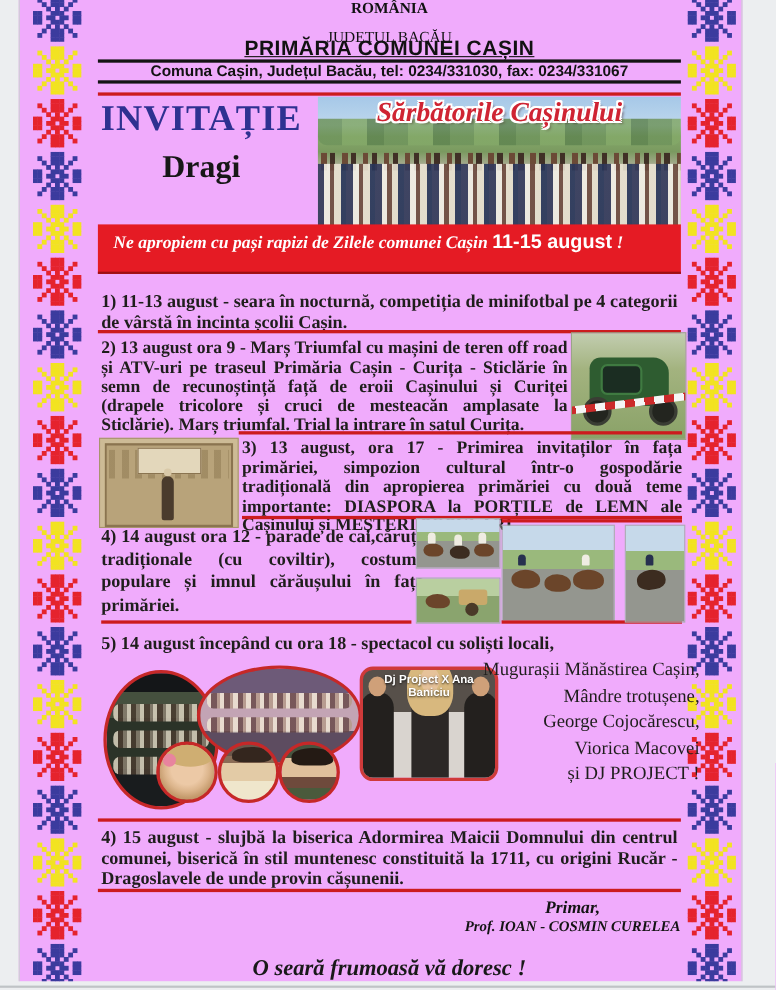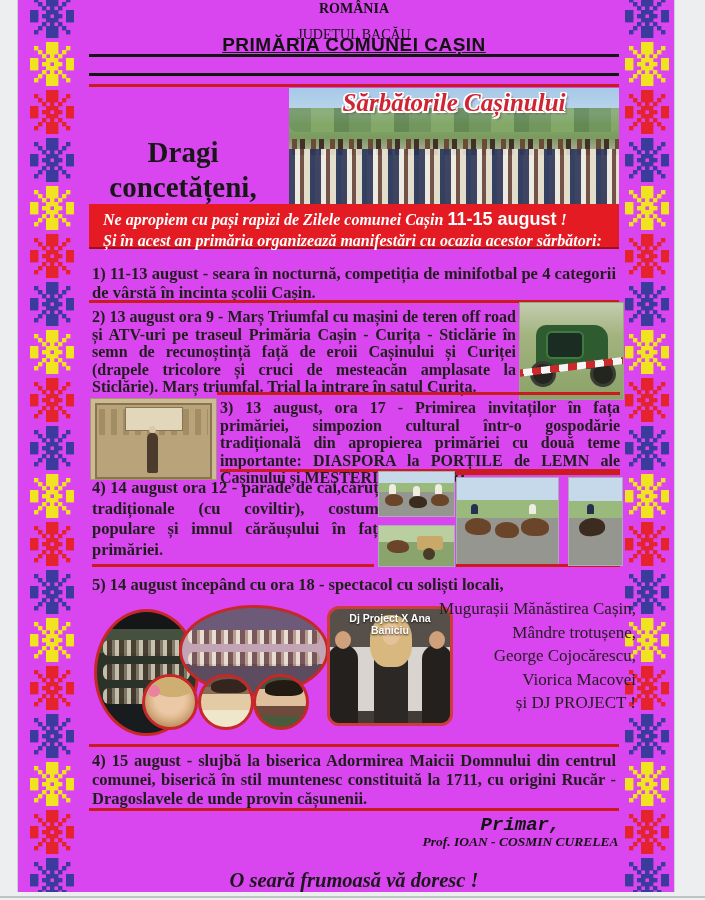--- a/index.html
+++ b/index.html
@@ -1,18 +1,18 @@
 <!DOCTYPE html>
 <html lang="ro"><head>
 <meta charset="utf-8">
 <style>
   html,body{margin:0;padding:0;}
   body{width:705px;height:900px;background:#eceef0;font-family:"Liberation Serif","DejaVu Serif",serif;-webkit-font-smoothing:antialiased;}
   .frame{position:relative;width:705px;height:900px;overflow:hidden;}
-  .page{position:absolute;left:17px;top:0;width:656px;height:892px;background:#d946ef;border-left:1px solid #cdd0d3;border-right:1px solid #cdd0d3;overflow:hidden;}
+  .page{position:absolute;left:17px;top:0;width:656px;height:892px;background:#f0abfc;border-left:1px solid #cdd0d3;border-right:1px solid #cdd0d3;overflow:hidden;}
   .bottom-edge{position:absolute;left:0;top:896px;width:705px;height:2px;background:#bfc3c6;}
 
   
   .border-strip{position:absolute;top:-6px;display:flex;flex-direction:column;gap:4px;align-items:center;width:44px;}
   .border-strip.left{left:12px;}
   .border-strip.right{right:5px;}
 
   
   .hdr{position:absolute;left:71px;width:530px;text-align:center;color:#121212;}
   .hdr.l1{top:1px;font-weight:700;font-size:14px;}
@@ -92,36 +92,36 @@
   .circ{position:absolute;width:56px;height:56px;border-radius:50%;border:3px solid #c62828;box-sizing:border-box;overflow:hidden;}
   .c1{left:124px;top:674px;background:radial-gradient(circle at 50% 44%,#ecc9a6 0 38%,#dcb58c 54%,#c49a6c 70%,#b08455 100%);}
   .c1 .hair{position:absolute;left:6px;top:-2px;width:44px;height:22px;background:#cfae72;border-radius:50%;}
   .c1 .flower{position:absolute;left:3px;top:8px;width:12px;height:12px;background:#e8849e;border-radius:50%;}
   .c2{left:180px;top:674px;background:linear-gradient(180deg,#6a564a 0 20%,#8a6c56 20% 34%,#e3cba6 34% 66%,#efe6cc 66% 100%);}
   .c2 .hair{position:absolute;left:10px;top:2px;width:36px;height:14px;background:#34261e;border-radius:50% 50% 30% 30%;}
   .c3{left:235px;top:674px;background:linear-gradient(180deg,#47543f 0 24%,#e0c09c 24% 58%,#6e4a3c 58% 78%,#4a5a3c 78% 100%);}
   .c3 .hair{position:absolute;left:9px;top:3px;width:38px;height:16px;background:#241a14;border-radius:50% 50% 30% 30%;}
 
   
-  .photo-dj{left:309px;top:606px;width:126px;height:120px;border-radius:12px;border:3px solid #cf3a3a;box-sizing:border-box;background:linear-gradient(180deg,#57504a 0 38px,#d9d4cf 38px 102px,#423c38 102px 136px);}
+  .photo-dj{left:309px;top:606px;width:126px;height:104px;border-radius:12px;border:3px solid #cf3a3a;box-sizing:border-box;background:linear-gradient(180deg,#57504a 0 38px,#d9d4cf 38px 102px,#423c38 102px 136px);}
   .photo-dj .man{position:absolute;bottom:0;width:30px;height:78px;background:#23201e;border-radius:14px 14px 0 0;}
   .photo-dj .m-l{left:-2px;} .photo-dj .m-r{right:-2px;}
   .photo-dj .face{position:absolute;width:16px;height:18px;background:#cfa079;border-radius:50%;top:-14px;left:7px;}
   .photo-dj .woman{position:absolute;left:44px;bottom:0;width:34px;height:92px;background:#2c2826;border-radius:10px 10px 0 0;}
   .photo-dj .wh{position:absolute;left:-4px;top:-16px;width:42px;height:52px;background:#d8b87e;border-radius:45% 45% 40% 40%;}
   .photo-dj .wf{position:absolute;left:8px;top:-8px;width:18px;height:22px;background:#e6c29a;border-radius:50%;}
   .photo-dj .label{position:absolute;left:0;top:3px;width:100%;text-align:center;font-family:"Liberation Sans",sans-serif;font-weight:700;font-size:10.5px;color:#fff;text-shadow:0 1px 2px rgba(0,0,0,.8);}
 
   
   .soloists{position:absolute;left:400px;top:597px;width:218px;text-align:right;font-weight:400;font-size:17px;color:#1f1e1c;}
   .soloists div{line-height:23.5px;white-space:nowrap;}
 
   
   .signature{position:absolute;left:395px;top:818px;width:215px;text-align:center;font-style:italic;font-weight:700;color:#141414;}
-  .signature .role{font-size:19px;line-height:15px;font-family:Liberation Mono, monospace;}
+  .signature .role{font-size:16px;line-height:15px;}
   .signature .name{font-size:13.5px;line-height:17px;white-space:nowrap;}
   .closing{position:absolute;left:71px;top:869px;width:530px;text-align:center;font-style:italic;font-weight:700;font-size:20.5px;color:#191919;}
 </style>
 </head>
 <body>
 
 <div class="frame">
   <div class="page">
 
     <div class="border-strip left">
@@ -2254,37 +2254,37 @@
           <rect x="16" y="40" width="4.4" height="4.4" fill="#3b3b9e"></rect>
           <rect x="20" y="40" width="4.4" height="4.4" fill="#3b3b9e"></rect>
           <rect x="24" y="40" width="4.4" height="4.4" fill="#3b3b9e"></rect>
         </svg>
       </div>
 
     <div class="hdr l1">ROMÂNIA</div>
     <div class="hdr l2">JUDEȚUL BACĂU</div>
     <div class="hdr l3">PRIMĂRIA COMUNEI CAȘIN</div>
     <div class="rule r1"></div>
+    <div class="hdr contact">Comuna Cașin, Județul Bacău, tel: 0234/331030, fax: 0234/331067</div>
     <div class="rule r2"></div>
     <div class="red-rule" style="left:71px;top:84px;width:530px;"></div>
 
+    <div class="inv-title">INVITAȚIE</div>
     <div class="inv-sal1">Dragi</div>
-    <div class="inv-sal2">concetățeni,</div>
 
     <div class="photo photo-main">
       <div class="trees"></div>
       <div class="heads"></div>
       <div class="crowd"></div>
       <div class="ground"></div>
       <div class="caption">Sărbătorile Cașinului</div>
     </div>
 
     <div class="banner">
       <div class="ln"><span>Ne apropiem cu pași rapizi de Zilele comunei Cașin </span><span class="dates">11-15 august</span><span> !</span></div>
-      <div class="ln">Și în acest an primăria organizează manifestări cu ocazia acestor sărbători:</div>
     </div>
 
     <div class="para p1">1) 11-13 august - seara în nocturnă, competiția de minifotbal pe 4 categorii de vârstă în incinta școlii Cașin.</div>
     <div class="red-rule" style="left:71px;top:300px;width:530px;"></div>
 
     <div class="para p2">2) 13 august ora 9 - Marș Triumfal cu mașini de teren off road și ATV-uri pe traseul Primăria Cașin - Curița - Sticlărie în semn de recunoștință față de eroii Cașinului și Curiței (drapele tricolore și cruci de mesteacăn amplasate la Sticlărie). Marș triumfal. Trial la intrare în satul Curița.</div>
     <div class="photo photo-offroad">
       <div class="buggy"></div>
       <div class="cab"></div>
       <div class="w1"></div>

